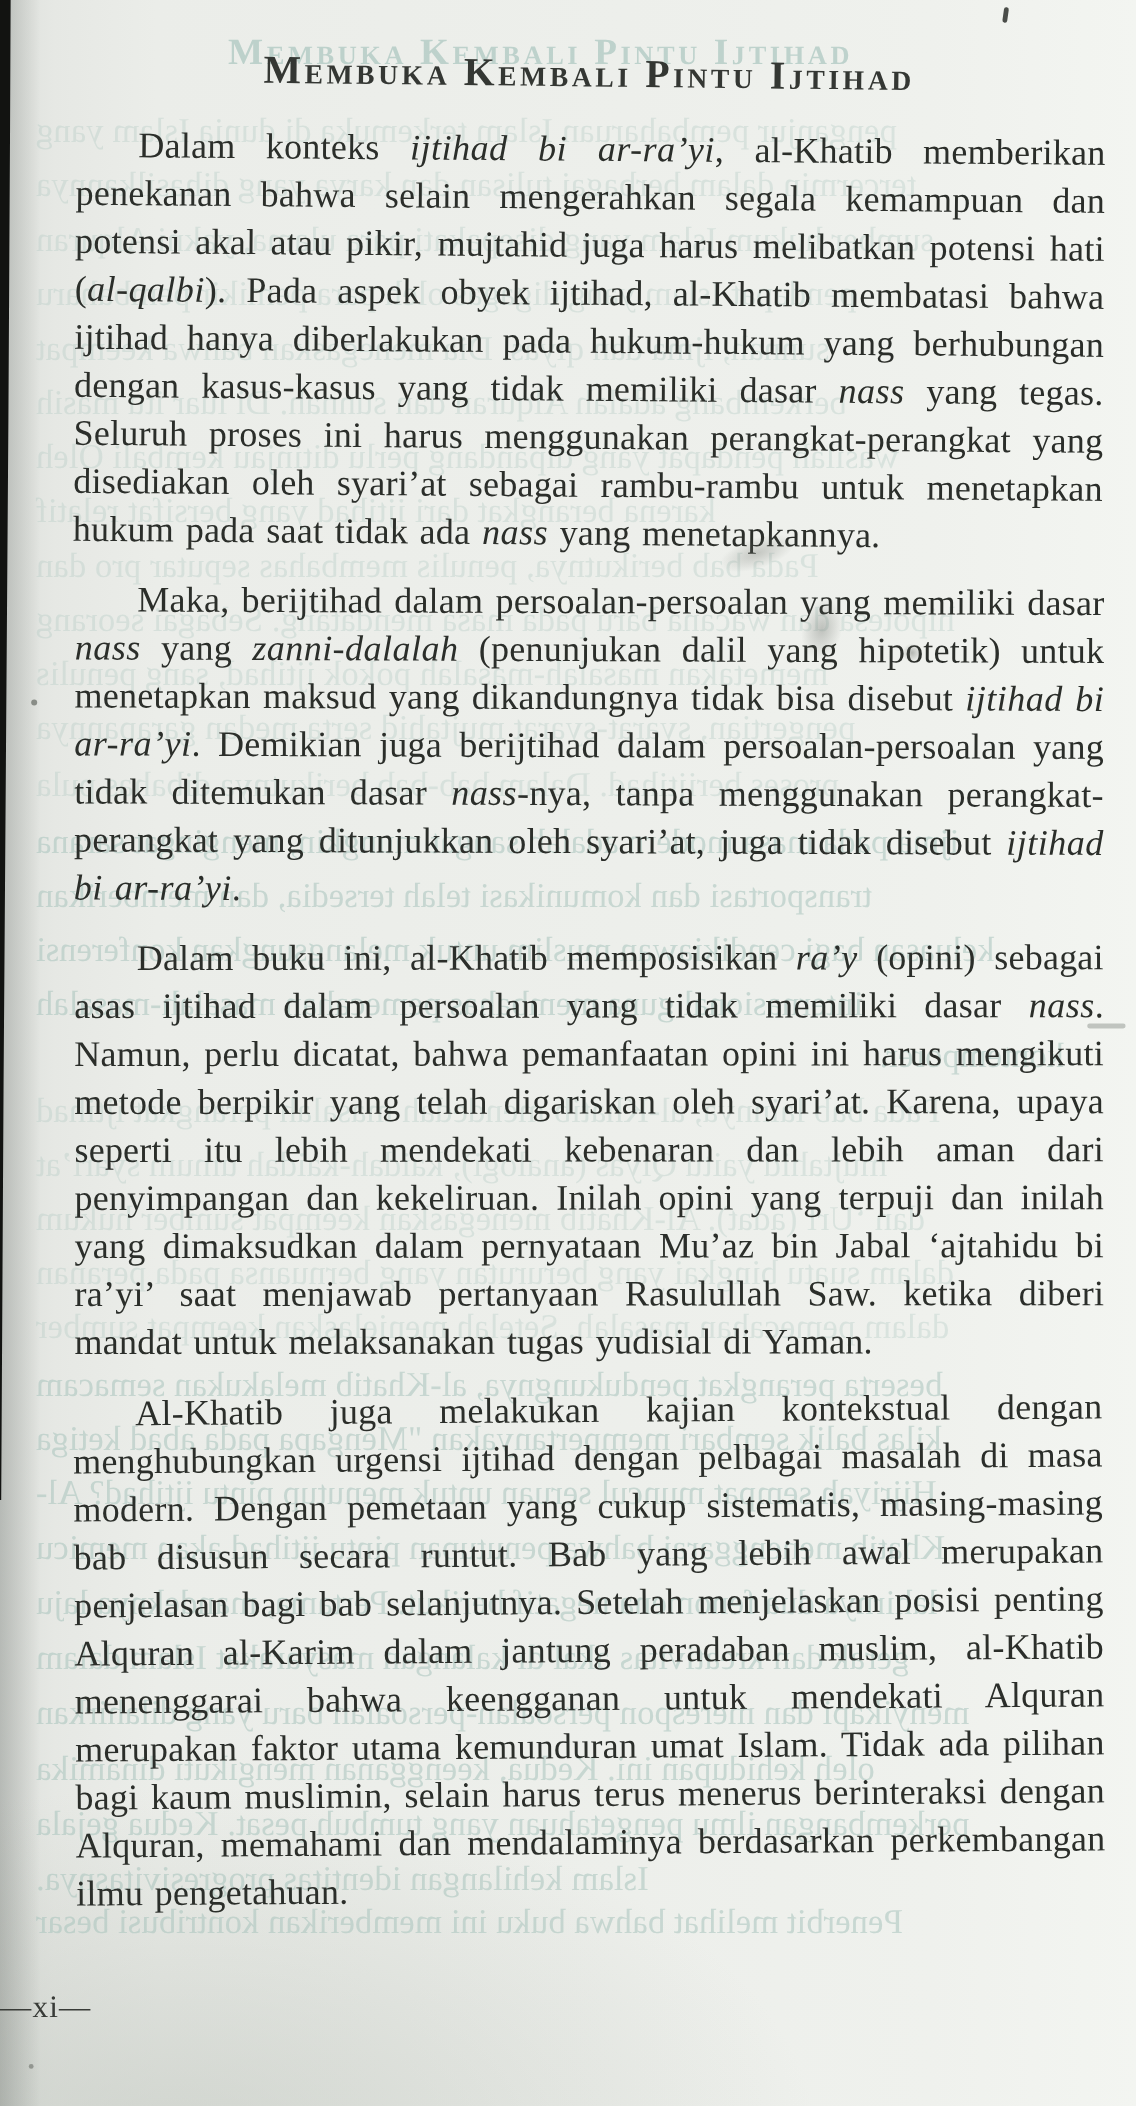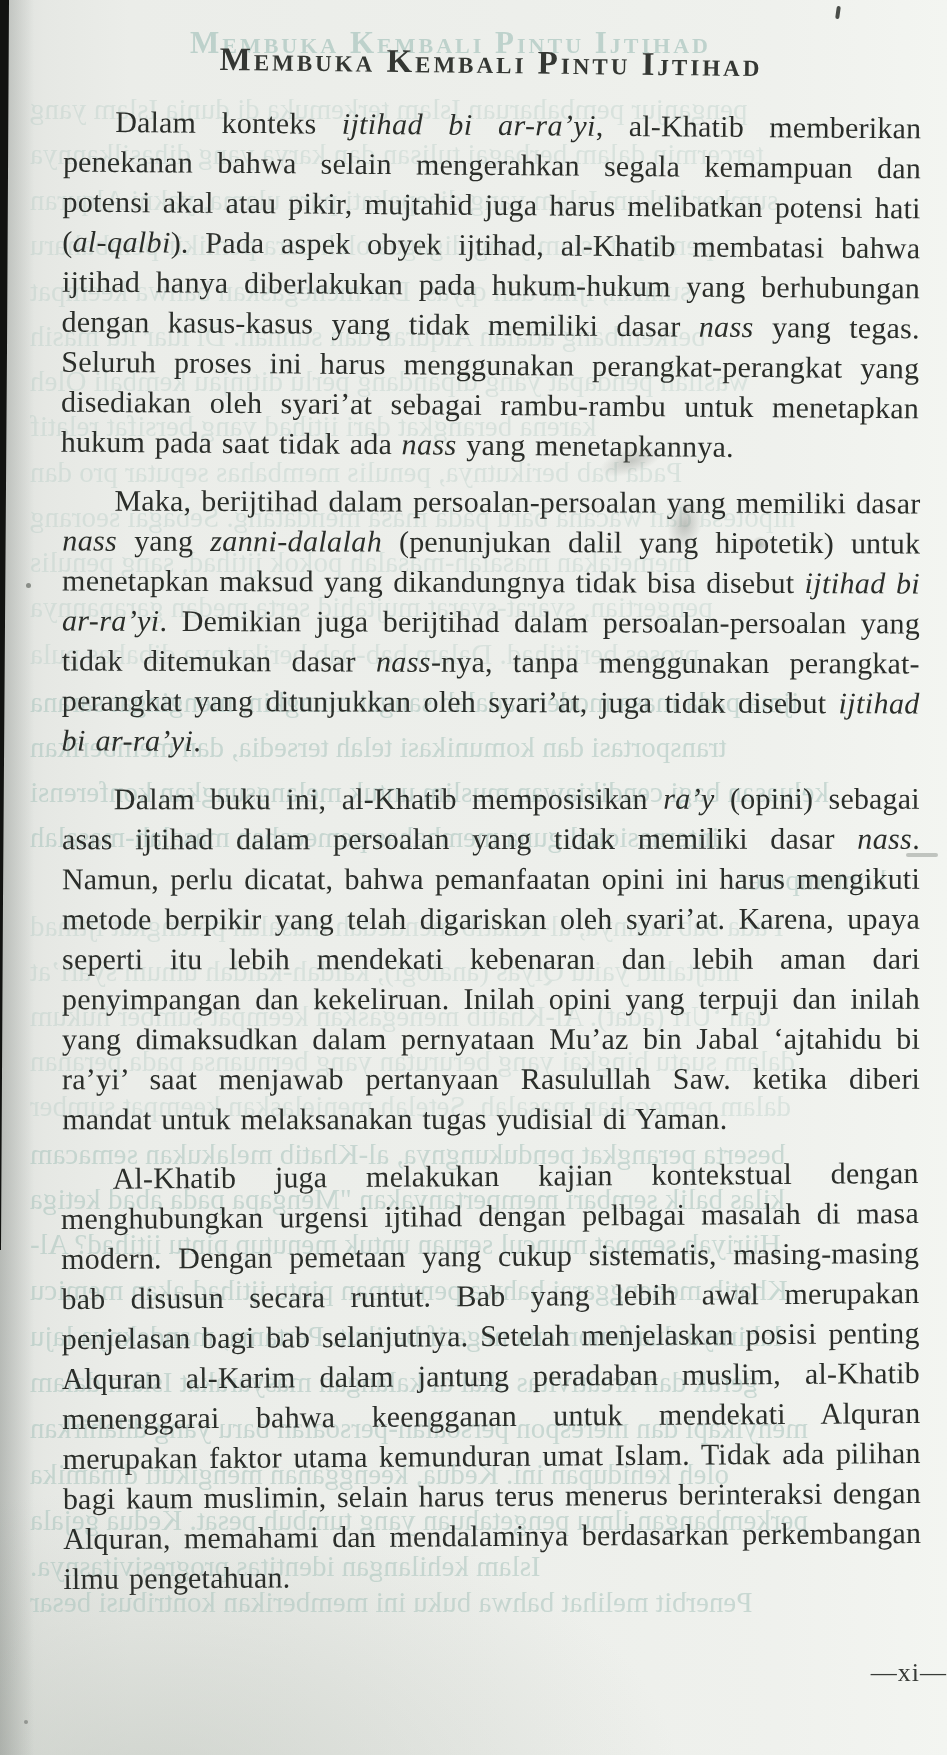--- a/index.html
+++ b/index.html
@@ -59,21 +59,21 @@
     word-spacing:2px;
     letter-spacing:.2px;
   }
   .para em{font-style:italic;letter-spacing:.4px;}
   .para:nth-of-type(1){transform:rotate(.45deg);}
   .para:nth-of-type(2){transform:rotate(.2deg);}
   .para:nth-of-type(3){transform:rotate(-.05deg);}
   .para:nth-of-type(4){transform:rotate(-.4deg);}
   .page-number{
     position:absolute;left:0;top:1658px;width:100%;
-    text-align:right;z-index:2;
+    text-align:left;z-index:2;
     font-size:26px;color:#383b37;letter-spacing:1px;
   }
   
   .smudge{position:absolute;z-index:3;pointer-events:none;}
   .s1{left:598px;top:448px;width:66px;height:26px;border-radius:50%;
       background:radial-gradient(ellipse,rgba(108,112,105,.32),rgba(108,112,105,0) 70%);transform:rotate(-18deg);}
   .s2{left:668px;top:498px;width:34px;height:52px;border-radius:50%;
       background:radial-gradient(ellipse,rgba(100,104,98,.35),rgba(100,104,98,0) 70%);transform:rotate(12deg);}
   .s3{left:752px;top:536px;width:16px;height:16px;border-radius:50%;
       background:radial-gradient(circle,rgba(92,96,90,.4),rgba(92,96,90,0) 70%);}

